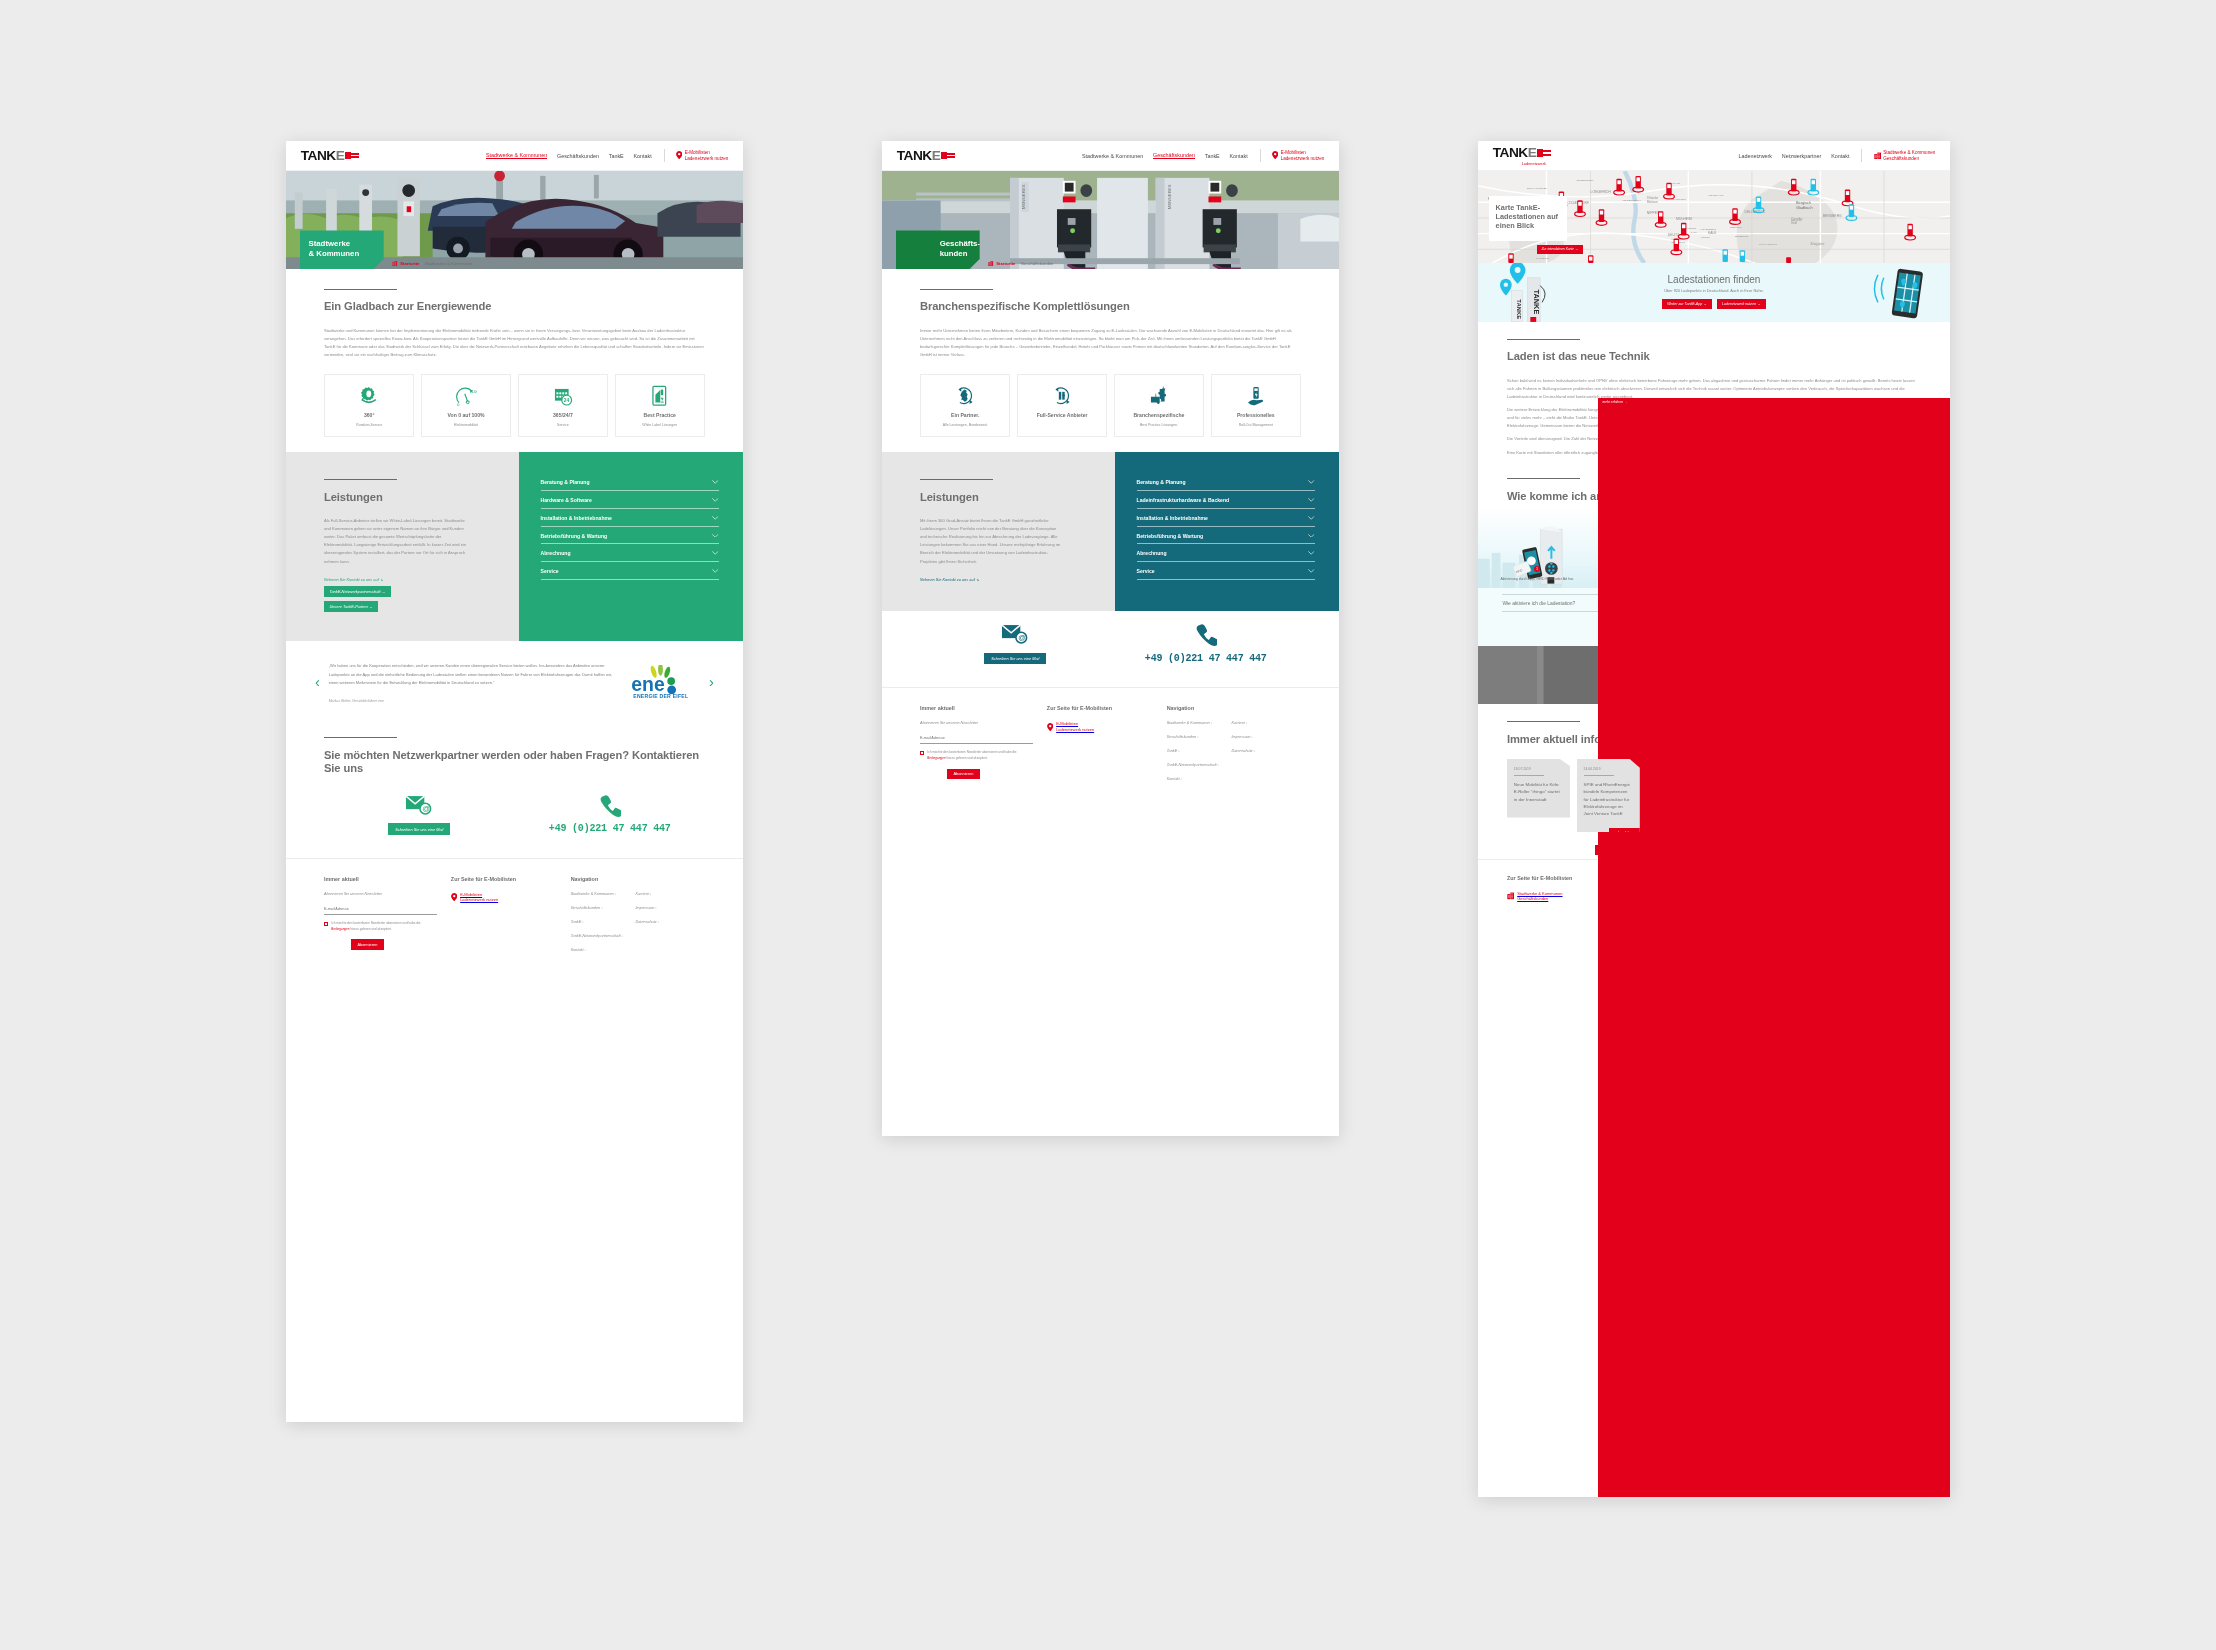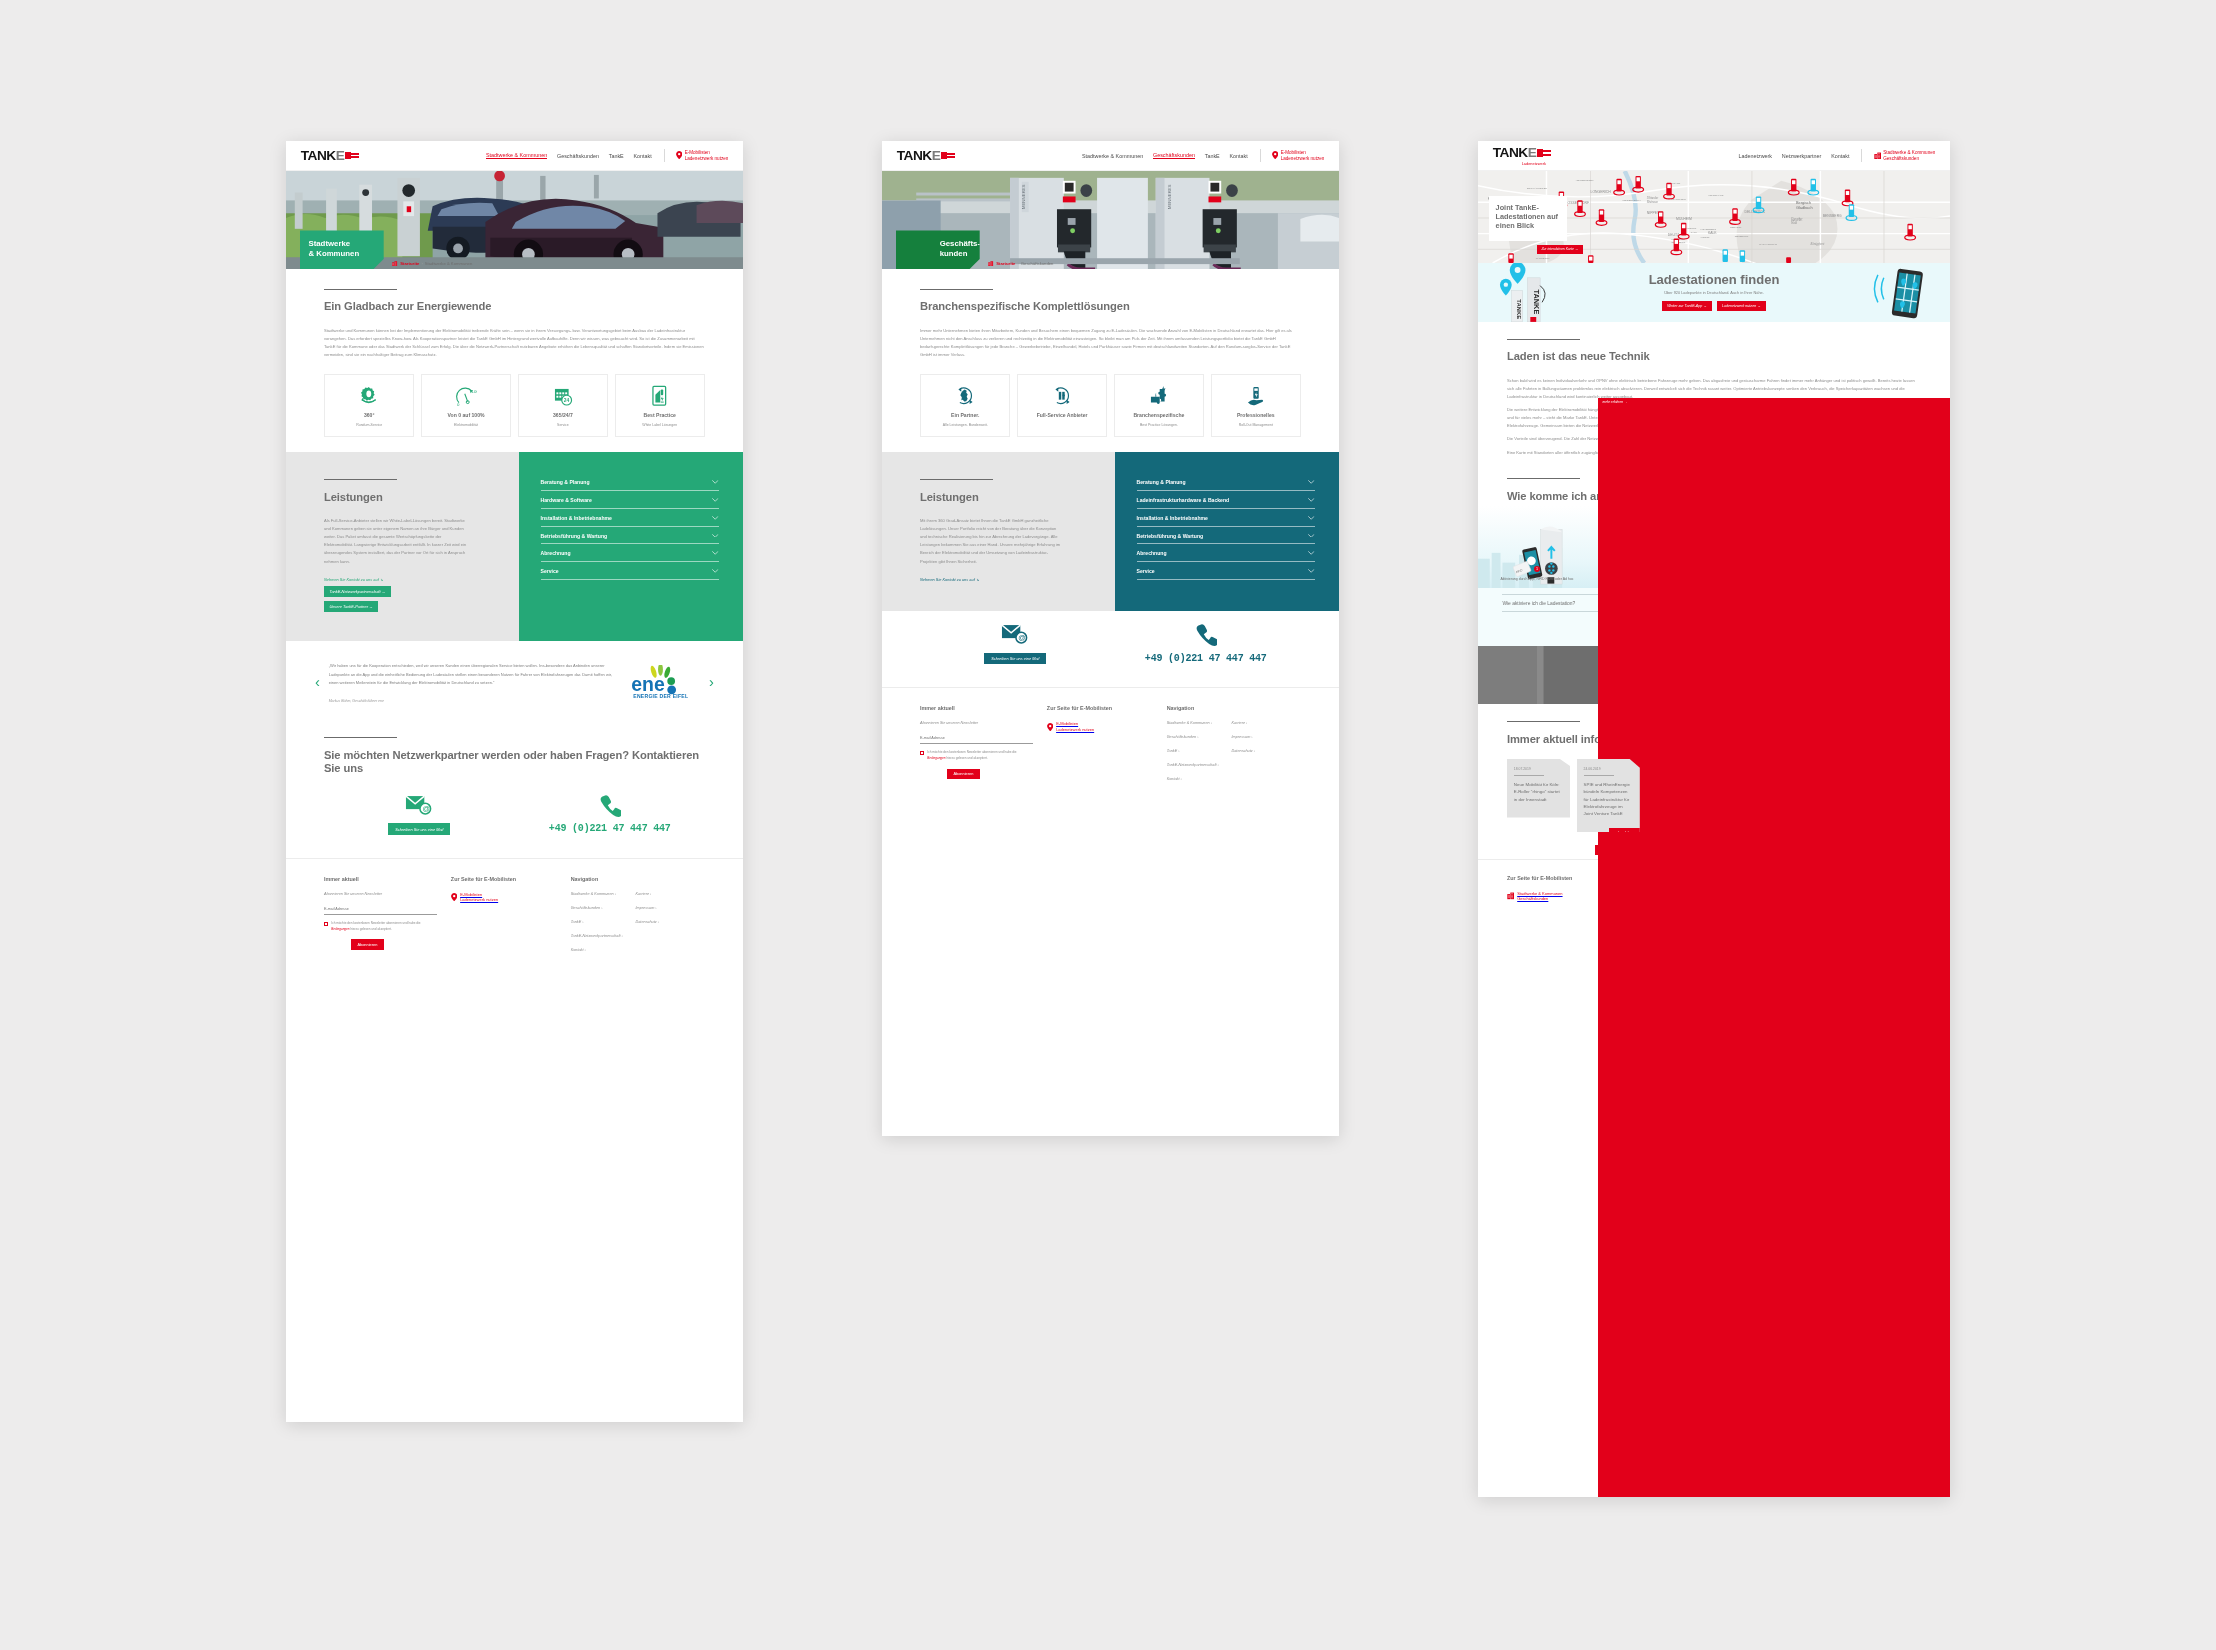--- a/index.html
+++ b/index.html
@@ -157,21 +157,21 @@
     padding: 7.8px 6.8px 9.8px;
   }
   .map-card h3 { font-size: 7.3px; line-height: 1.22; color: #6f6f6f; font-weight: 800; }
   .map-btn {
     position: absolute; left: 59px; top: 74px;
     background: #e2001a; color: #fff; font-size: 3.4px; font-style: italic; padding: 2.4px 4.4px; text-decoration:none;
   }
   .find-band { background: #e9f9fb; padding: 9.8px 0 11.7px; position: relative; height: 59px; }
   .find-inner { display: flex; align-items: center; justify-content: center; height: 100%; }
   .find-center { text-align: center; }
-  .find-center h3 { font-size: 13px; font-weight: 700; color: #6f6f6f; margin-bottom: 3.4px; }
+  .find-center h3 { font-size: 10px; font-weight: 400; color: #6f6f6f; margin-bottom: 3.4px; }
   .find-center .sub { font-size: 3.9px; color: #7e7e7e; margin-bottom: 5.9px; }
   .find-btns { display: flex; gap: 4.4px; justify-content: center; }
   .btn-red2 { background: #e2001a; color:#fff; font-size: 3.6px; font-style: italic; padding: 2.9px 5.4px; text-decoration:none; }
 
   .steps-band { position: relative; background: linear-gradient(#ffffff 0%, #e8f7fa 68%, #d7eff5 100%); height: 82px; overflow:hidden;}
   .steps-row { display: flex; position: absolute; left: 0; right: 0; bottom: 4.9px; }
   .step { flex: 1; text-align: center; }
   .step .num {
     width: 6.4px; height: 6.4px; border-radius: 50%; background: #e2001a; color:#fff;
     font-size: 3.7px; display:inline-flex; align-items:center; justify-content:center; margin-bottom: 3.9px;
@@ -996,21 +996,21 @@
               <rect x="2" y="3" width="7" height="8" fill="#fff"></rect>
             </g>
           <g transform="translate(535,162)">
               <rect width="11" height="24" rx="2"></rect>
               <rect x="2" y="3" width="7" height="8" fill="#fff"></rect>
             </g>
         </g>
       </g>
     </svg>
     <div class="map-card">
-      <h3>Joint TankE-Ladestationen auf einen Blick</h3>
+      <h3>Karte TankE-Ladestationen auf einen Blick</h3>
     </div>
     <a href="#" class="map-btn">Zur interaktiven Karte →</a>
   </div>
 
   <div class="find-band">
     <svg style="position:absolute;left:19.6px;bottom:0;" width="98" height="59" viewBox="0 0 200 120">
       <path d="M56 14 a16 16 0 1 0 -32 0 c0 13 16 28 16 28s16 -15 16 -28z" fill="#22c0e8"></path>
         <circle cx="40" cy="14" r="6" fill="#e9f9fb"></circle>
       <path d="M28 44 a12 12 0 1 0 -24 0 c0 10 12 22 12 22s12 -12 12 -22z" fill="#22c0e8"></path>
         <circle cx="16" cy="44" r="4.5" fill="#e9f9fb"></circle>

